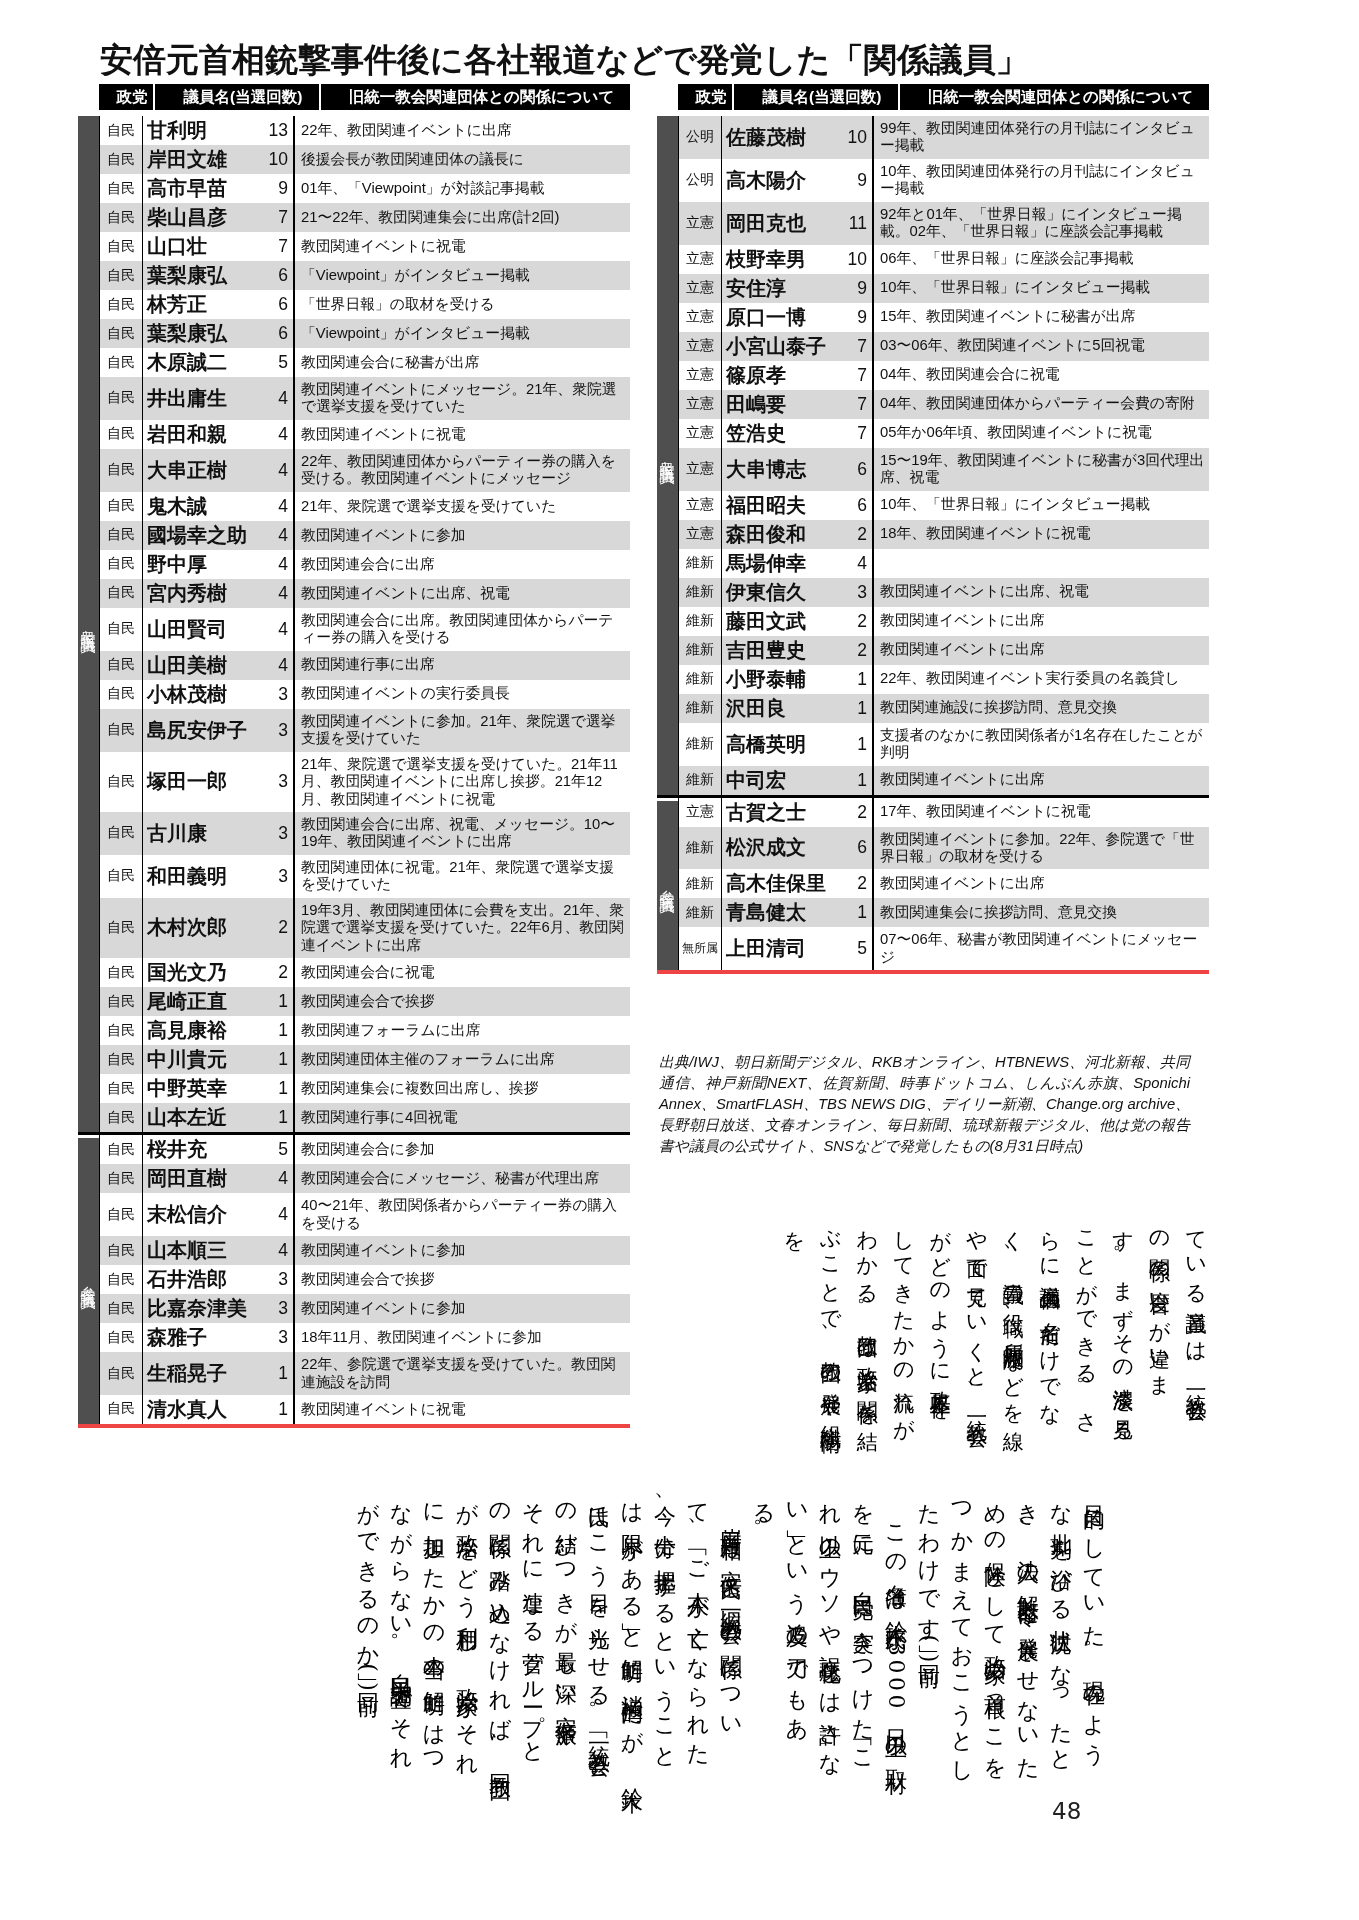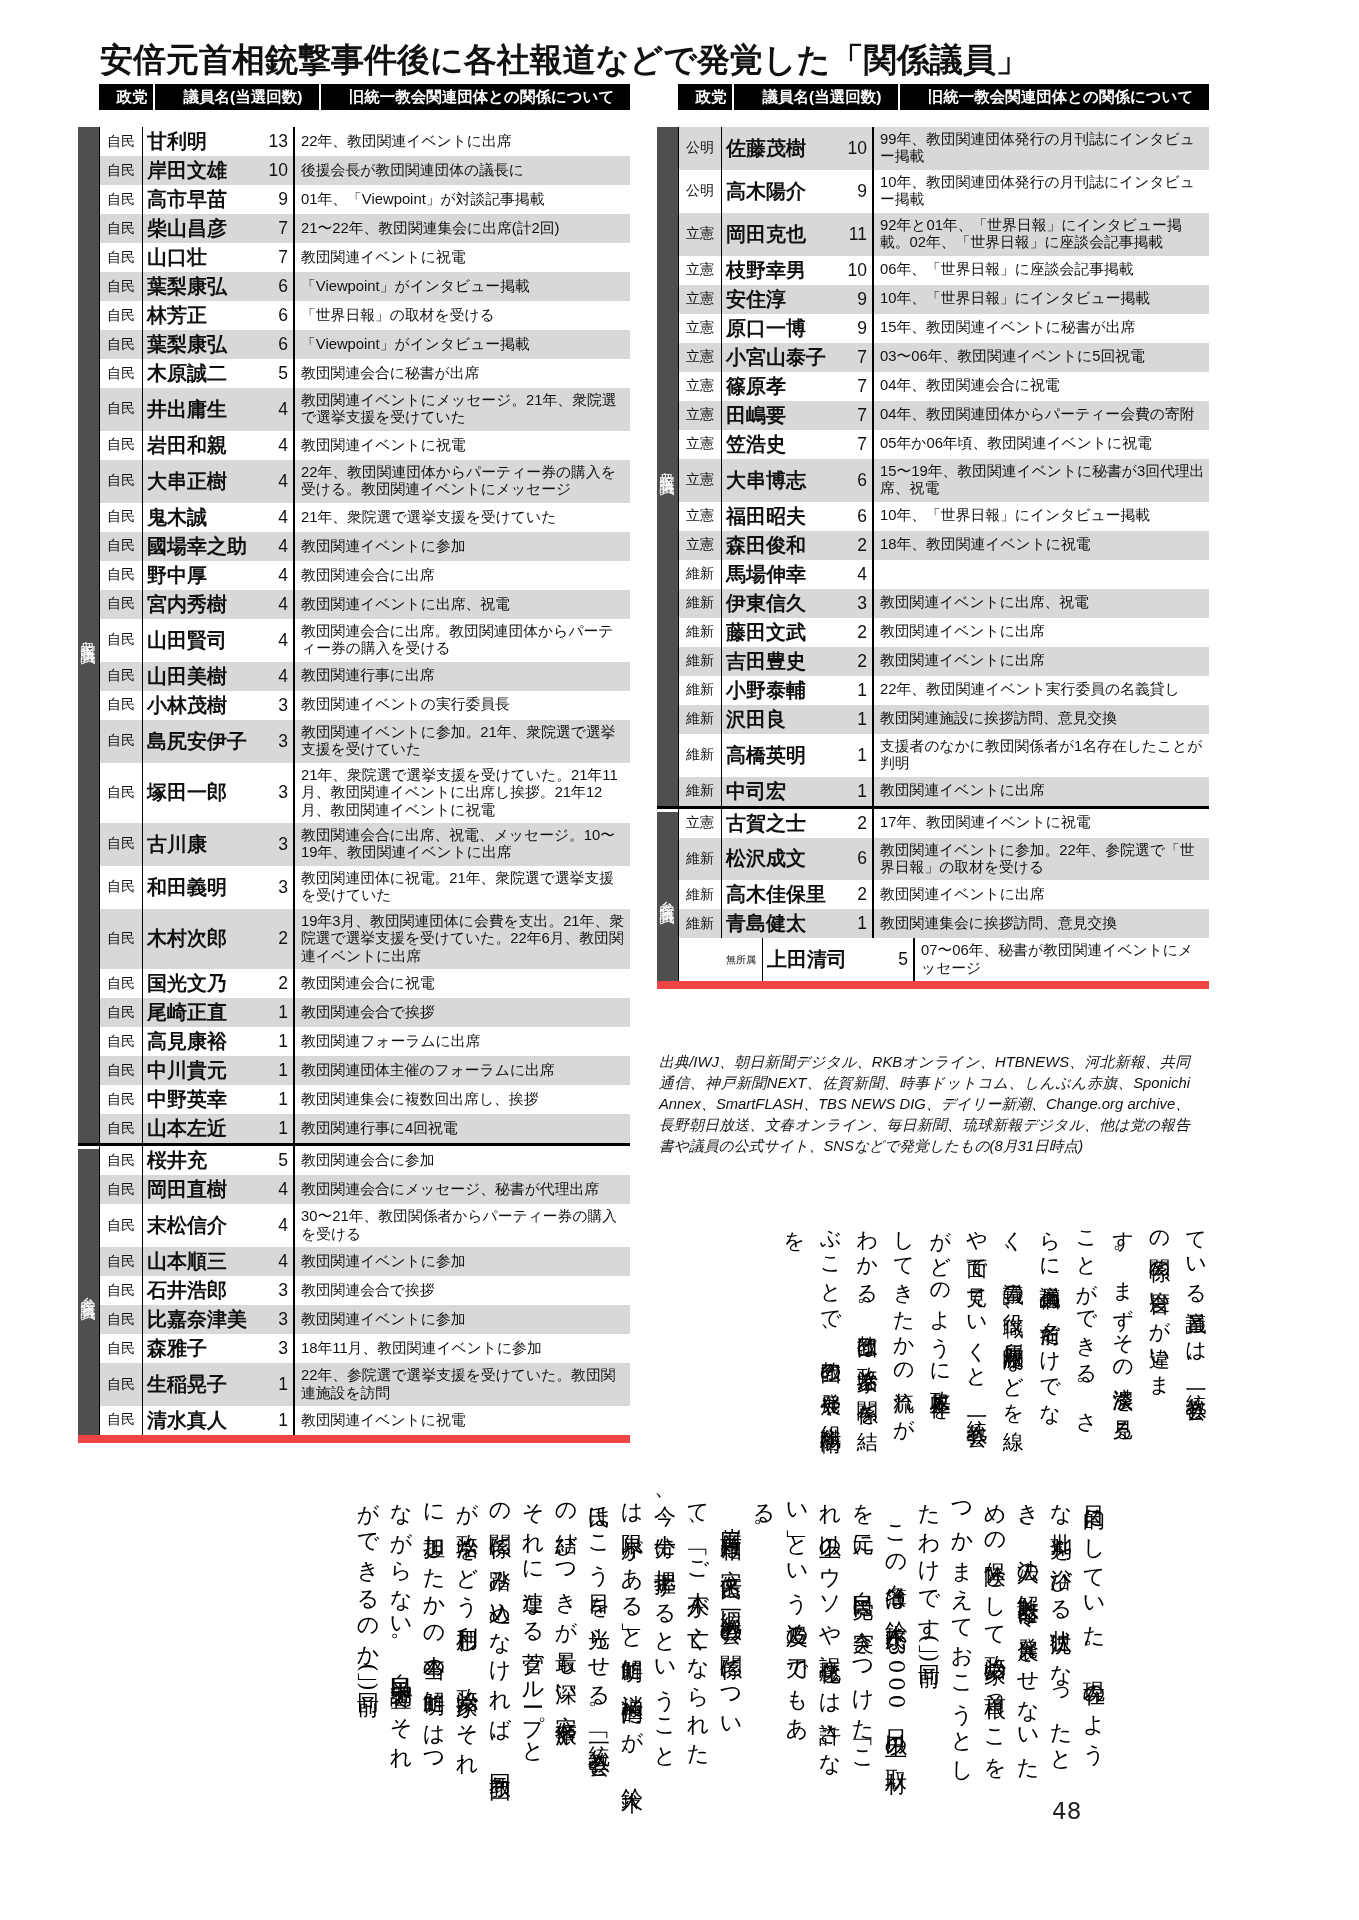--- a/index.html
+++ b/index.html
@@ -13,35 +13,35 @@
     font-size:33px; font-weight:bold; letter-spacing:0px; white-space:nowrap;
   }
   
   .tbl { position:absolute; top:84px; width:552px; }
   .thead { display:flex; margin-left:21px; gap:2px; }
   .th { background:#000; color:#fff; font-size:15.5px; font-weight:bold;
         text-align:center; padding:3px 0 2px 12px; }
   .th.party-h { width:42px; }
   .th.name-h  { width:152px; }
   .th.rel-h   { flex:1; }
-  .tbody { border-bottom:8px solid #ef4444; margin-top:17px; }
+  .tbody { border-bottom:4px solid #ef4444; margin-top:6px; }
   .section { display:flex; }
   .section + .section { border-top:3px solid #000; }
   .sidebar { width:21px; background:#4f4f4f; display:flex;
              align-items:center; justify-content:center; }
   .section + .section .sidebar { box-shadow: inset 0 3px 0 #fff; }
   .sidelabel { writing-mode:vertical-rl; color:#fff; font-size:15px;
                letter-spacing:3px; line-height:21px; }
   .rows { flex:1; border-left:1.5px solid #000; }
   .row { display:flex; min-height:29px; background:#fff; }
   .row.alt { background:#d8d8d8; }
   .cell.party { width:42px; flex:0 0 42px; display:flex; align-items:center;
                 justify-content:center; font-size:14px;
                 border-right:1.5px solid #000; }
-  .cell.party.small { font-size:10px;padding-left:41px; }
+  .cell.party.small { font-size:12px; }
   .cell.namec { width:152px; flex:0 0 152px; display:flex; align-items:center;
                 border-right:2px solid #000; padding:1px 3px 1px 4px;
                 box-sizing:border-box; }
   .pname { font-weight:bold; font-size:20px; white-space:nowrap; letter-spacing:0; }
   .terms { margin-left:auto; font-size:17.5px; padding-right:2px; }
   .cell.desc { flex:1; display:flex; align-items:center;
                font-size:14.8px; line-height:1.18; padding:4px 3px 4px 6px; }
   
   .source { position:absolute; left:659px; top:1052px; width:531px;
             font-size:14.8px; line-height:1.42; text-align:justify;font-style:italic; }
@@ -338,21 +338,21 @@
                 <div class="terms">4</div>
               </div>
               <div class="cell desc">教団関連会合にメッセージ、秘書が代理出席</div>
             </div>
             <div class="row">
               <div class="cell party">自民</div>
               <div class="cell namec">
                 <div class="pname">末松信介</div>
                 <div class="terms">4</div>
               </div>
-              <div class="cell desc">30〜21年、教団関係者からパーティー券の購入を受ける</div>
+              <div class="cell desc">40〜21年、教団関係者からパーティー券の購入を受ける</div>
             </div>
             <div class="row alt">
               <div class="cell party">自民</div>
               <div class="cell namec">
                 <div class="pname">山本順三</div>
                 <div class="terms">4</div>
               </div>
               <div class="cell desc">教団関連イベントに参加</div>
             </div>
             <div class="row">

